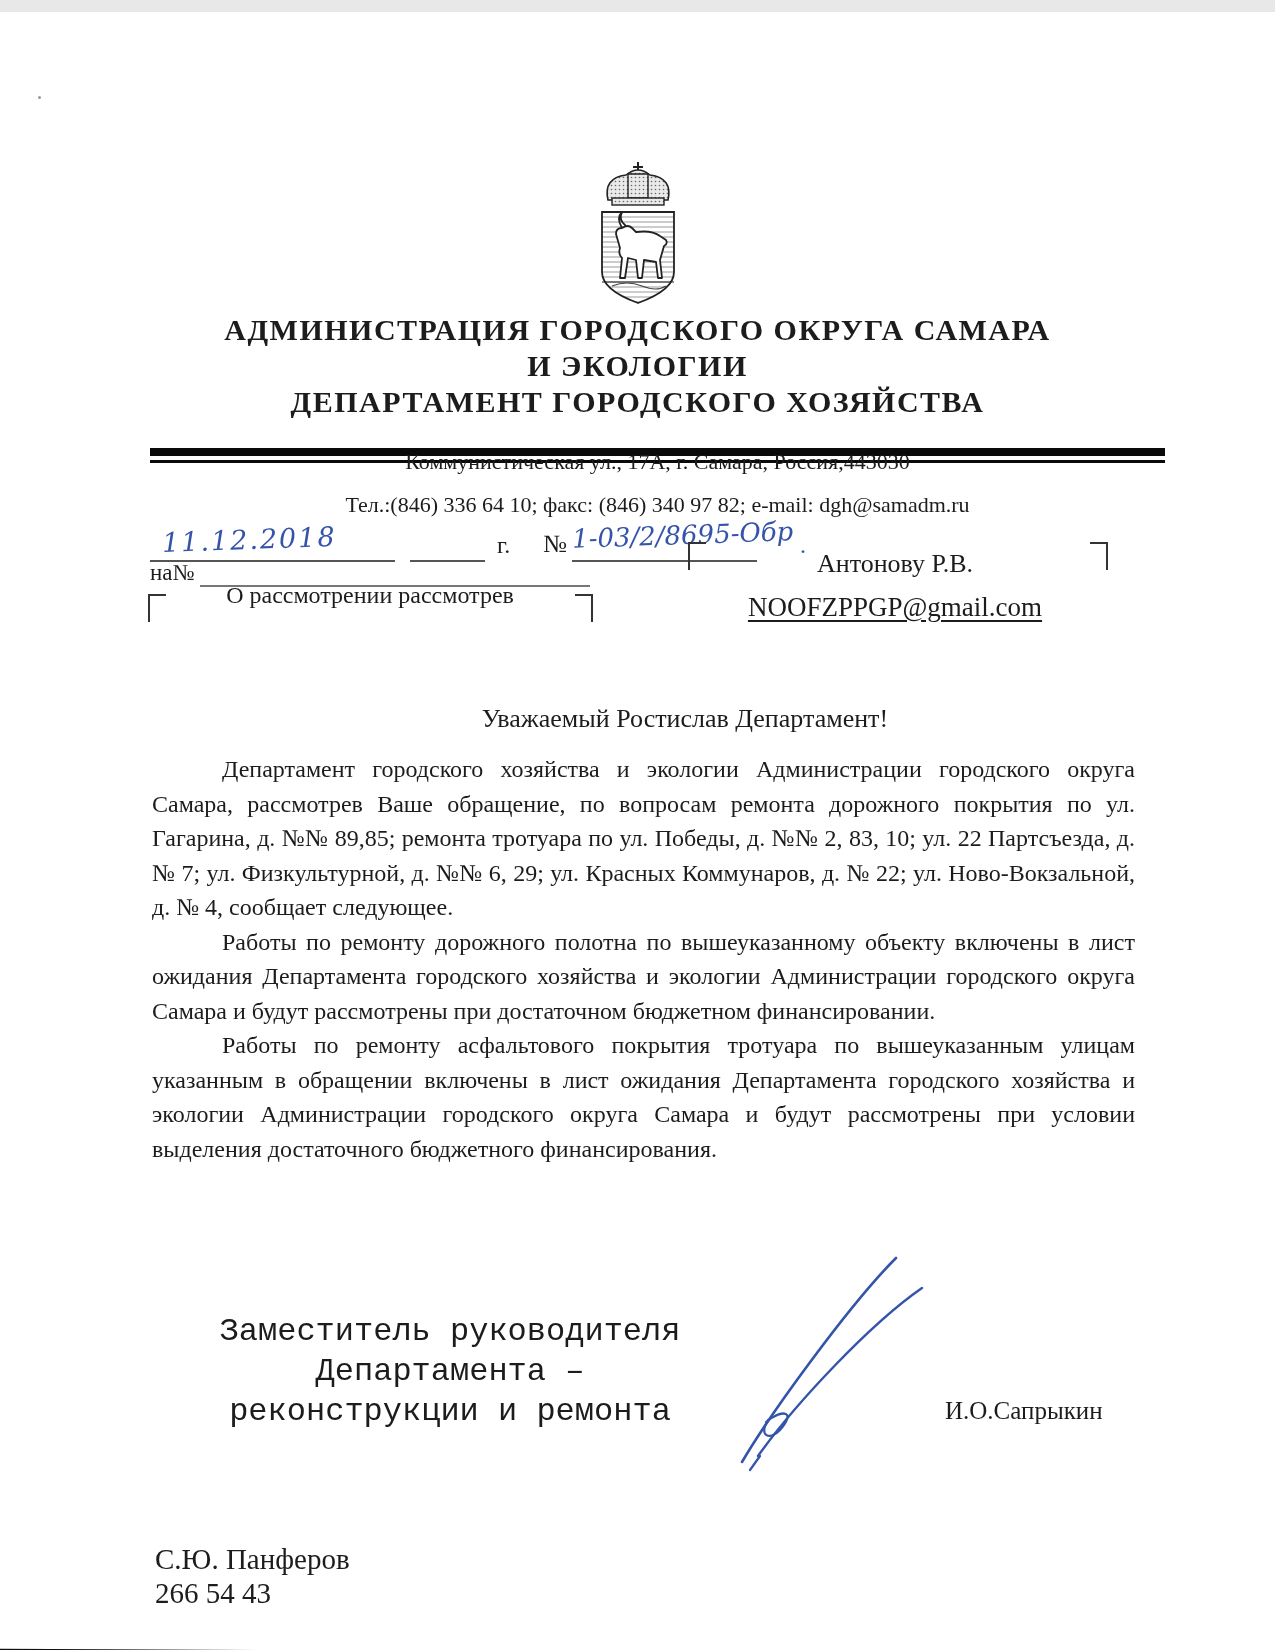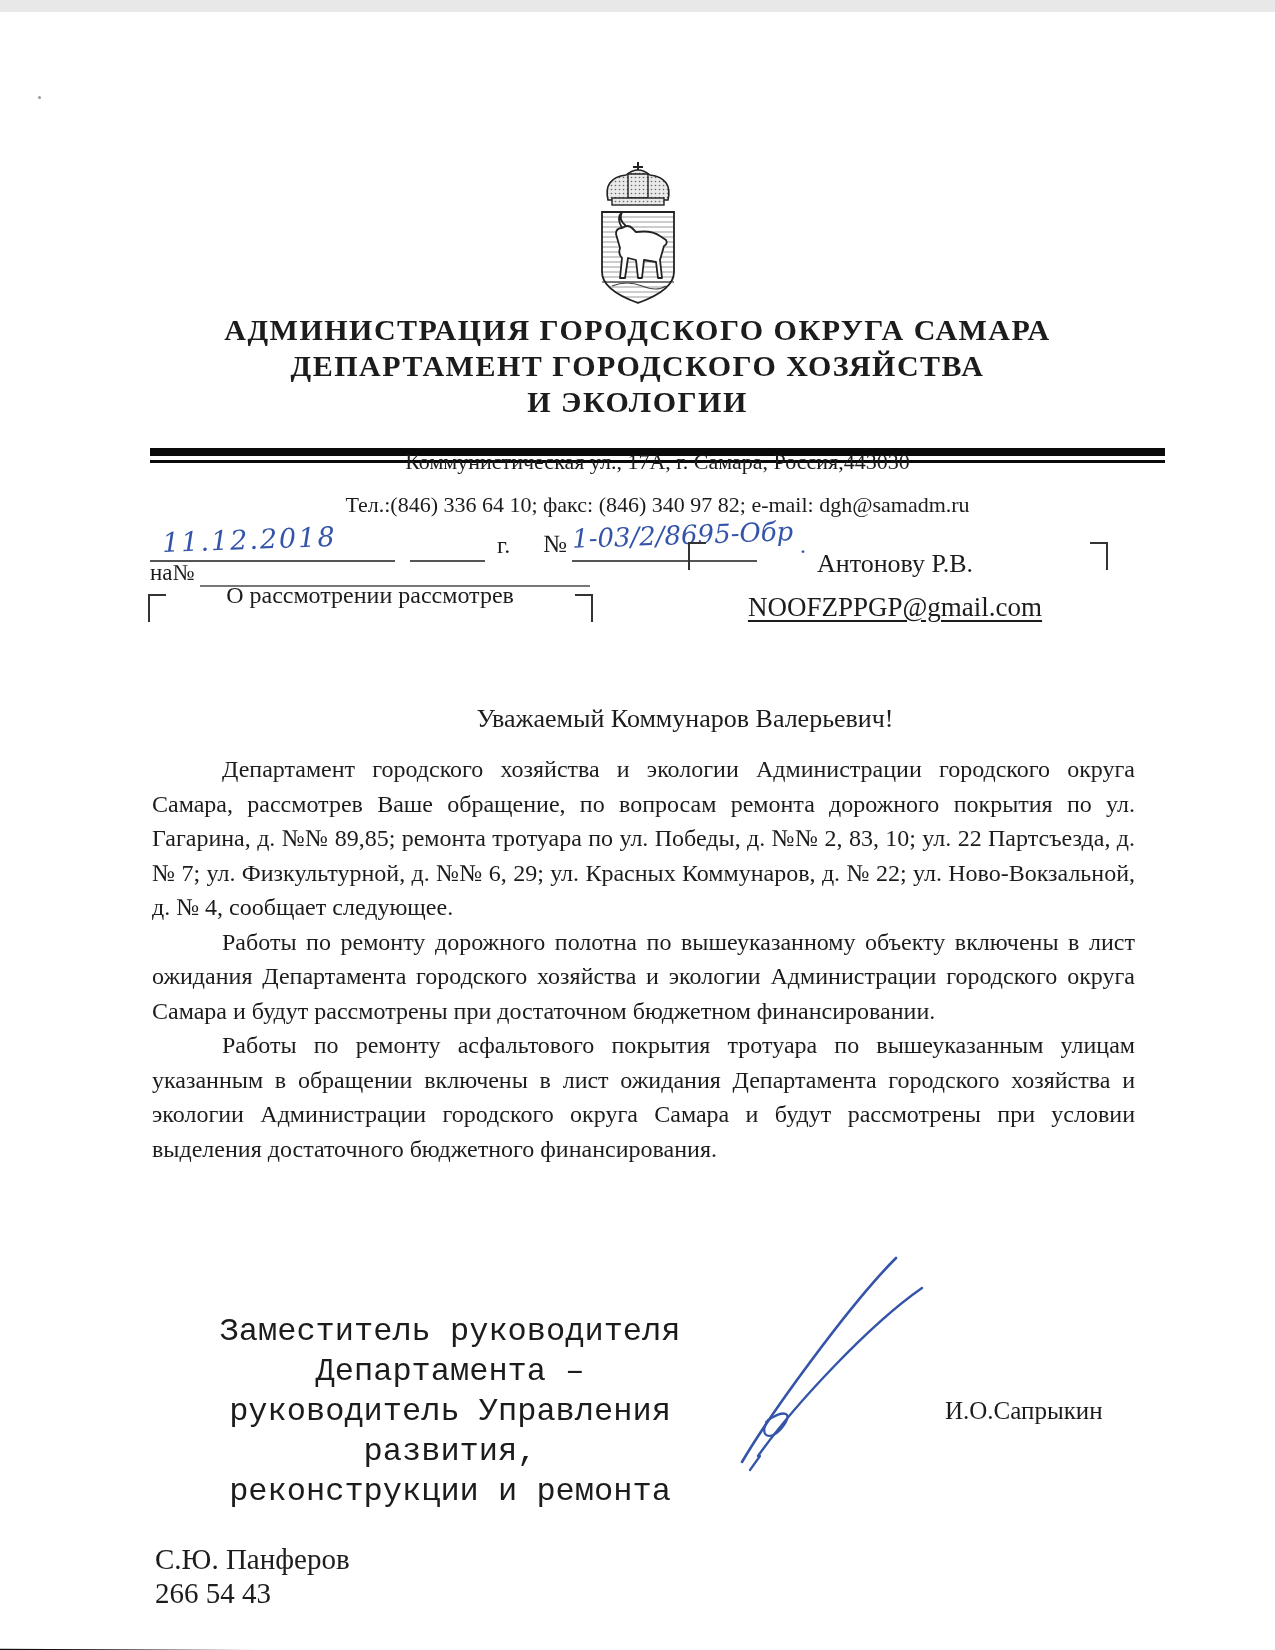--- a/index.html
+++ b/index.html
@@ -95,22 +95,22 @@
       <line x1="20" y1="122" x2="92" y2="122" stroke="#222" stroke-width="1.2"></line>
 
       <path d="M38 118 L40 98 Q36 94 38 88 L34 74 Q34 68 40 68 Q46 64 50 68 L54 72 Q70 70 78 76 L84 80 Q86 84 82 86 L78 100 L80 118 L76 118 L74 102 L62 100 L60 118 L56 118 L54 100 L46 98 L43 118 Z" fill="#ffffff" stroke="#222" stroke-width="1.8" stroke-linejoin="round"></path>
       <path d="M40 68 Q34 58 40 52 Q36 60 44 66" fill="none" stroke="#222" stroke-width="1.8"></path>
       <path d="M30 126 Q45 120 60 126 Q75 132 84 126" fill="none" stroke="#444" stroke-width="1.2"></path>
     </svg>
   </div>
 
   <div class="org-name">
     <div>АДМИНИСТРАЦИЯ ГОРОДСКОГО ОКРУГА САМАРА</div>
+    <div>И ЭКОЛОГИИ</div>
     <div>ДЕПАРТАМЕНТ ГОРОДСКОГО ХОЗЯЙСТВА</div>
-    <div>И ЭКОЛОГИИ</div>
   </div>
 
   <div class="rule-thick"></div>
   <div class="rule-thin"></div>
 
   <div class="addr">Коммунистическая ул., 17А, г. Самара, Россия,443030</div>
   <div class="contacts">Тел.:(846) 336 64 10; факс: (846) 340 97 82; e-mail: dgh@samadm.ru</div>
 
   <div class="date-line">
     <span class="hw">11.12.2018</span>
@@ -128,30 +128,29 @@
 
   <div class="bracket l" style="left:148px;top:582px;"></div>
   <div class="bracket r" style="left:575px;top:582px;"></div>
   <div class="subject">О рассмотрении рассмотрев</div>
 
   <div class="bracket l" style="left:688px;top:530px;"></div>
   <div class="bracket r" style="left:1090px;top:530px;"></div>
   <div class="recipient-name">Антонову Р.В.</div>
   <div class="recipient-email">NOOFZPPGP@gmail.com</div>
 
-  <div class="salutation">Уважаемый Коммунаров Валерьевич!</div>
+  <div class="salutation">Уважаемый Ростислав Департамент!</div>
   <div class="body-text">
     <p>Департамент городского хозяйства и экологии Администрации городского округа Самара, рассмотрев Ваше обращение, по вопросам ремонта дорожного покрытия по ул. Гагарина, д. №№ 89,85; ремонта тротуара по ул. Победы, д. №№ 2, 83, 10; ул. 22 Партсъезда, д. № 7; ул. Физкультурной, д. №№ 6, 29; ул. Красных Коммунаров, д. № 22; ул. Ново-Вокзальной, д. № 4, сообщает следующее.</p>
     <p>Работы по ремонту дорожного полотна по вышеуказанному объекту включены в лист ожидания Департамента городского хозяйства и экологии Администрации городского округа Самара и будут рассмотрены при достаточном бюджетном финансировании.</p>
     <p>Работы по ремонту асфальтового покрытия тротуара по вышеуказанным улицам указанным в обращении включены в лист ожидания Департамента городского хозяйства и экологии Администрации городского округа Самара и будут рассмотрены при условии выделения достаточного бюджетного финансирования.</p>
   </div>
 
   <div class="sig-position">
     <div>Заместитель руководителя Департамента –</div>
-    <div>руководитель Управления развития,</div>
     <div>реконструкции и ремонта</div>
   </div>
 
   <div class="sig-scribble">
     <svg viewBox="0 0 260 235" width="260" height="235" xmlns="http://www.w3.org/2000/svg">
       <path d="M42 218 C70 170, 150 60, 196 14" fill="none" stroke="#3454a9" stroke-width="2.6" stroke-linecap="round"></path>
       <path d="M58 212 C95 160, 170 80, 222 44" fill="none" stroke="#3454a9" stroke-width="2.4" stroke-linecap="round"></path>
       <path d="M66 178 C84 164, 96 168, 80 186 C70 197, 58 192, 68 176" fill="none" stroke="#3454a9" stroke-width="2.2" stroke-linecap="round"></path>
       <path d="M50 226 l10 -14" fill="none" stroke="#3454a9" stroke-width="2.2" stroke-linecap="round"></path>
     </svg>

